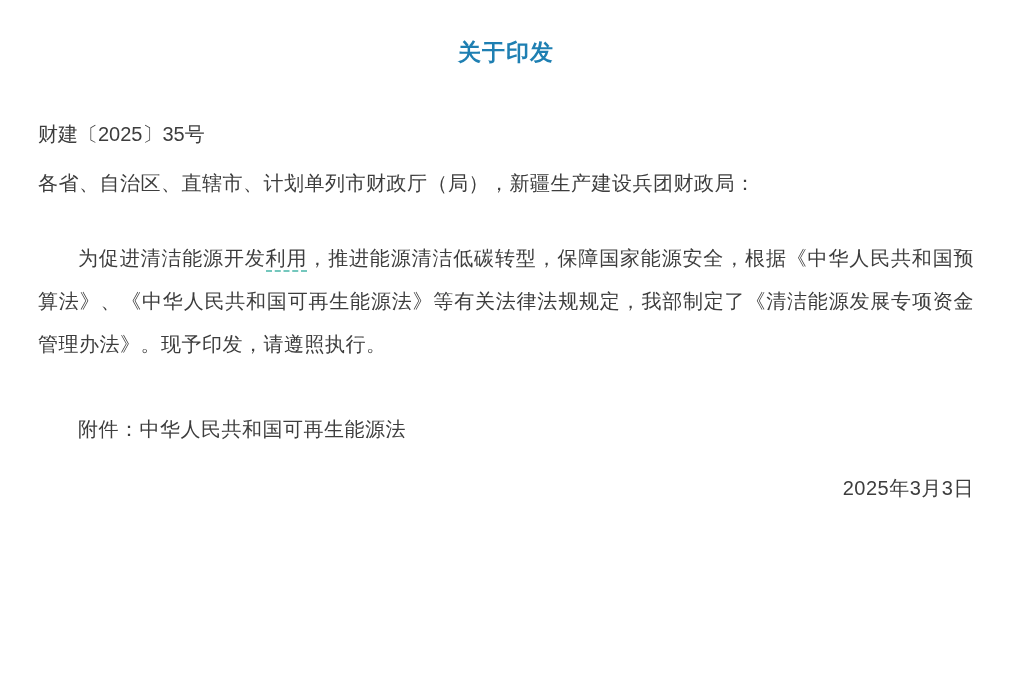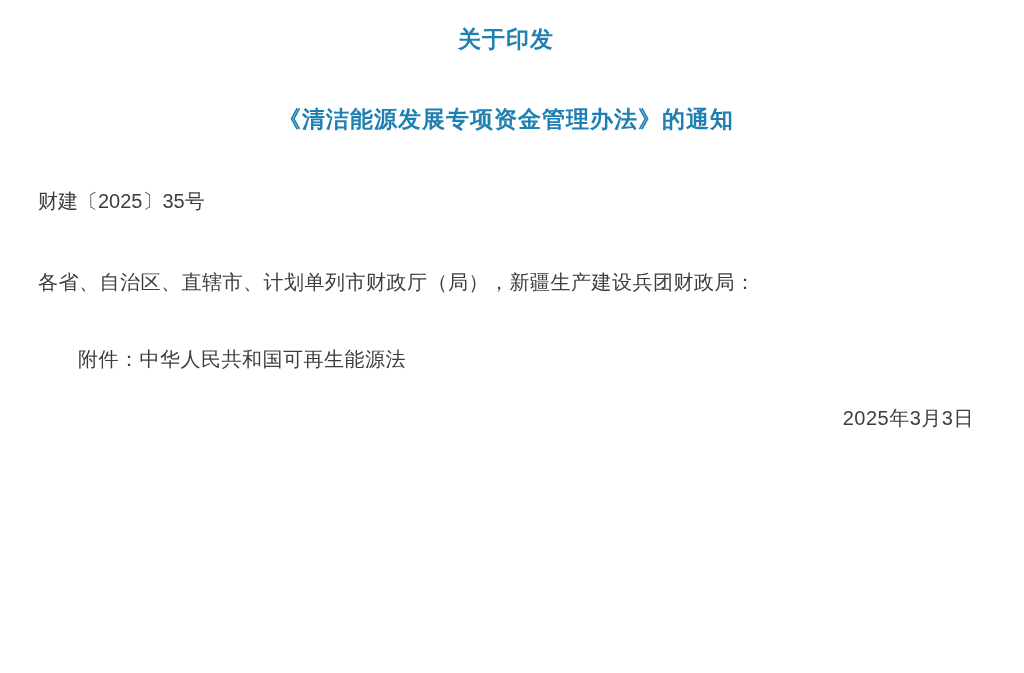--- a/index.html
+++ b/index.html
@@ -22,38 +22,38 @@
     color: var(--text);
     overflow: hidden;
     padding: 24px 50px 0 38px;
   }
   .doc-title-1 {
     text-align: center;
     color: var(--accent);
     font-weight: bold;
     font-size: 23px;
     letter-spacing: 1px;
-    margin-top: 0;
+    margin-top: 13px;
   }
   .doc-title-2 {
     text-align: center;
     color: var(--accent);
     font-weight: bold;
     font-size: 23px;
     letter-spacing: 1px;
     margin-top: 49px;
   }
   .doc-number {
     text-align: left;
     font-size: 20px;
     margin-top: 53px;
   }
   .salutation {
     font-size: 20px;
-    margin-top: 54px;
+    margin-top: 22px;
     letter-spacing: 0.5px;
   }
   .body-paragraph {
     font-size: 20px;
     line-height: 43px;
     margin-top: 40px;
     text-indent: 2em;
     letter-spacing: 0.5px;
     text-align: justify;
   }
@@ -80,25 +80,25 @@
     letter-spacing: 0.5px;
   }
 </style>
 </head>
 <body>
 
 <div class="page">
 
   <div class="doc-title-1">关于印发</div>
 
-  <div class="doc-title-2">《清洁能源发展专项资金管理办法》的通知</div>
 
   <div class="doc-number">财建〔2025〕35号</div>
 
   <div class="salutation">各省、自治区、直辖市、计划单列市财政厅（局），新疆生产建设兵团财政局：</div>
 
+  <p class="body-paragraph"><span>为促进清洁能源开发</span><span class="dashed-underline">利用</span><span>，推进能源清洁低碳转型，保障国家能源安全，根据《中华人民共和国预算法》、《中华人民共和国可再生能源法》等有关法律法规规定，我部制定了《清洁能源发展专项资金管理办法》。现予印发，请遵照执行。</span></p>
 
   <div class="attachment-line">附件：中华人民共和国可再生能源法</div>
 
 
   <div class="date-line">2025年3月3日</div>
 
 </div>
 
 </body></html>

